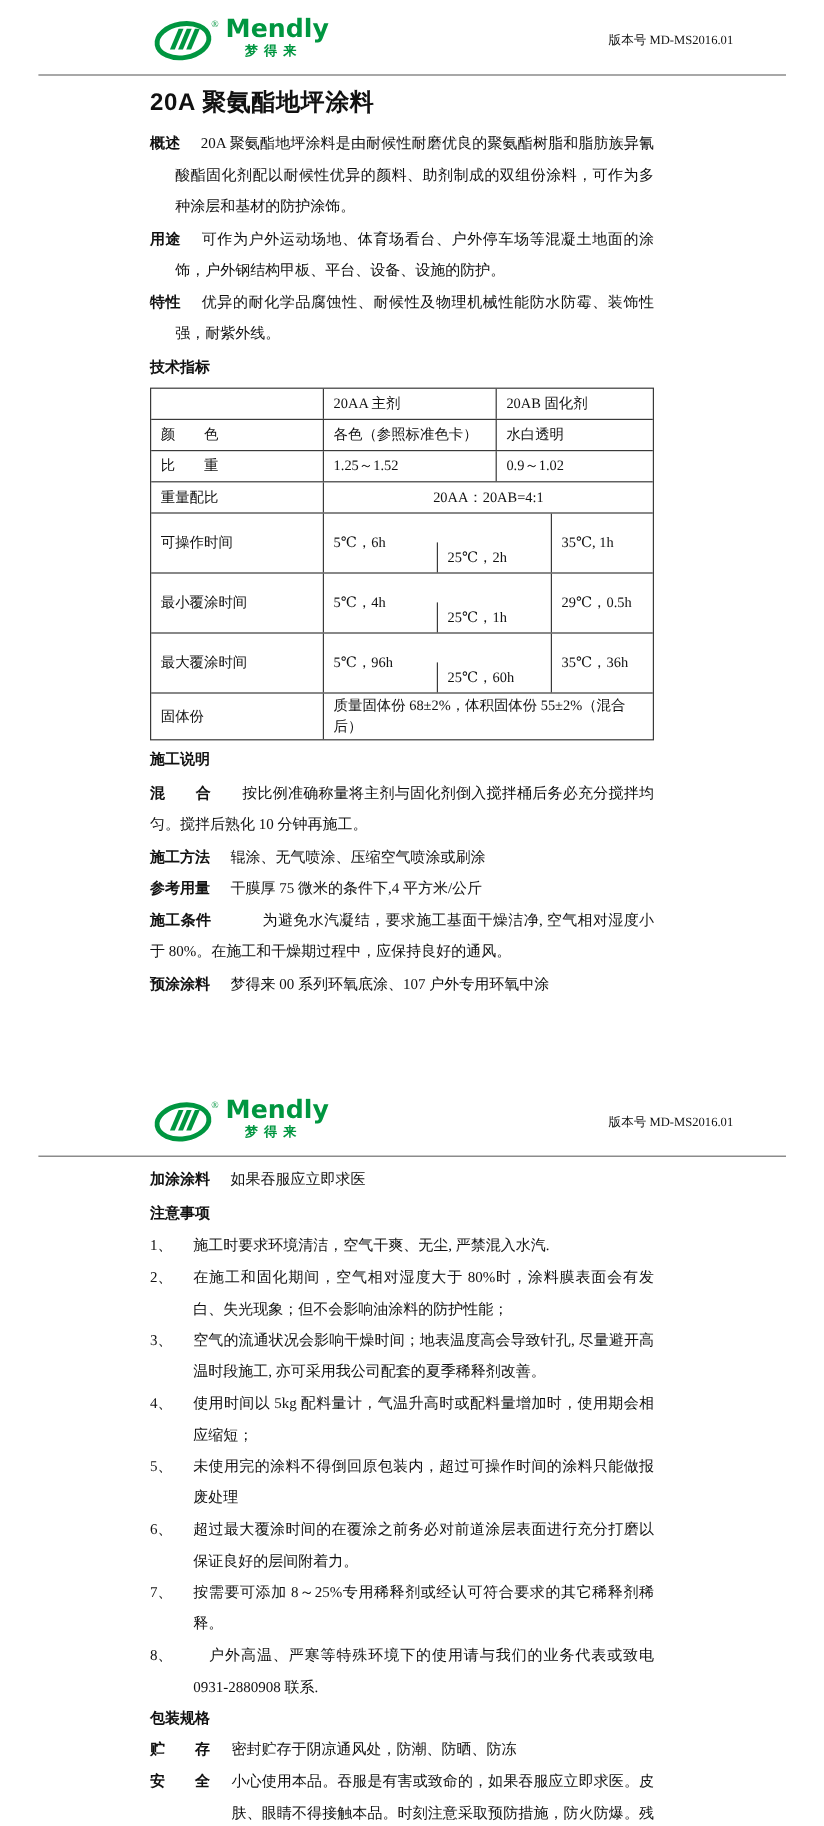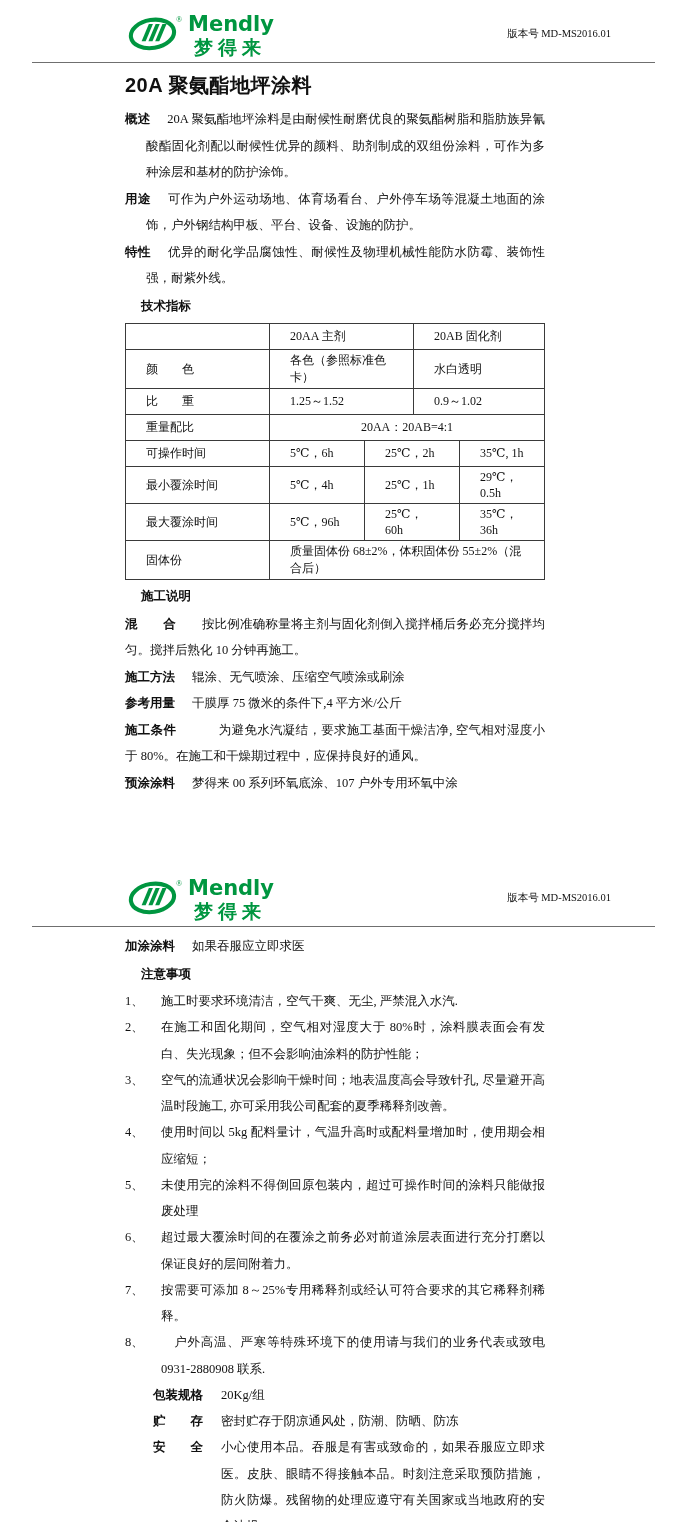--- a/index.html
+++ b/index.html
@@ -36,24 +36,24 @@
   .brand-en {
     font-family: "DejaVu Sans", "Liberation Sans", sans-serif;
     font-weight: 800;
     font-size: 21px;
     line-height: 20px;
     color: #009640;
     letter-spacing: 0px;
   }
   .brand-cn {
     font-weight: bold;
-    font-size: 19px;
+    font-size: 11px;
     color: #009640;
     letter-spacing: 5px;
-    margin-left: 6px;
+    margin-left: 16px;
     margin-top: 1px;
   }
   .version {
     position: absolute;
     right: 44px;
     top: 27px;
     font-size: 10.5px;
     color: #111;
   }
 
@@ -76,57 +76,57 @@
   }
   .hang {
     padding-left: 21px;
     text-indent: -21px;
   }
   .plab { font-weight: bold; margin-right: 17px; }
   .plab-wide { font-weight: bold; margin-right: 26px; }
   .sec-heading {
     font-weight: bold;
     line-height: 2.12;
-    margin: 1px 16px;
+    margin: 1px 0;
   }
 
   
   .spec-table {
     width: 420px;
     border: 1px solid #3a3a3a;
     box-sizing: border-box;
     font-size: 12px;
     margin: 4px 0 3px 0;
   }
   .srow { display: flex; }
   .srow + .srow { border-top: 1px solid #3a3a3a; }
   .scell {
     box-sizing: border-box;
     min-height: 25px;
-    padding: 2px 20px;
+    padding: 2px 8px;
     display: flex;
     align-items: center;
   }
   .scell + .scell { border-left: 1px solid #3a3a3a; }
   .c-label { width: 143px; }
   .c-h1 { width: 144px; }
   .c-h2 { flex: 1; }
   .c-t1 { width: 95px; }
-  .c-t2 { width: 95px; }
+  .c-t2 { width: 95px; margin-top: 24px; }
   .c-t3 { flex: 1; }
   .c-span { flex: 1; }
   .center { justify-content: center; }
 
   
   .nitem { display: flex; line-height: 2.1; }
   .num { width: 36px; flex-shrink: 0; }
   .ntext { flex: 1; text-align: justify; }
 
   
-  .lrow { display: flex; line-height: 2.1; margin-left: 28px; }
+  .lrow { display: flex; line-height: 2.1; }
   .llabel { width: 68px; flex-shrink: 0; font-weight: bold; }
   .ltext { flex: 1; text-align: justify; }
 </style>
 </head>
 <body>
 
 <div class="page">
 
   <div class="doc-header">
     <div class="logo-block">
@@ -278,21 +278,20 @@
       <span class="num">7、</span>
       <span class="ntext">按需要可添加 8～25%专用稀释剂或经认可符合要求的其它稀释剂稀释。</span>
     </div>
     <div class="nitem">
       <span class="num">8、</span>
       <span class="ntext">　户外高温、严寒等特殊环境下的使用请与我们的业务代表或致电 0931-2880908 联系.</span>
     </div>
 
     <div class="lrow">
       <span class="llabel">包装规格</span>
-      <span class="ltext">20Kg/组</span>
     </div>
     <div class="lrow">
       <span class="llabel">贮　　存</span>
       <span class="ltext">密封贮存于阴凉通风处，防潮、防晒、防冻</span>
     </div>
     <div class="lrow">
       <span class="llabel">安　　全</span>
       <span class="ltext">小心使用本品。吞服是有害或致命的，如果吞服应立即求医。皮肤、眼睛不得接触本品。时刻注意采取预防措施，防火防爆。残留物的处理应遵守有关国家或当地政府的安全法规。</span>
     </div>
 

